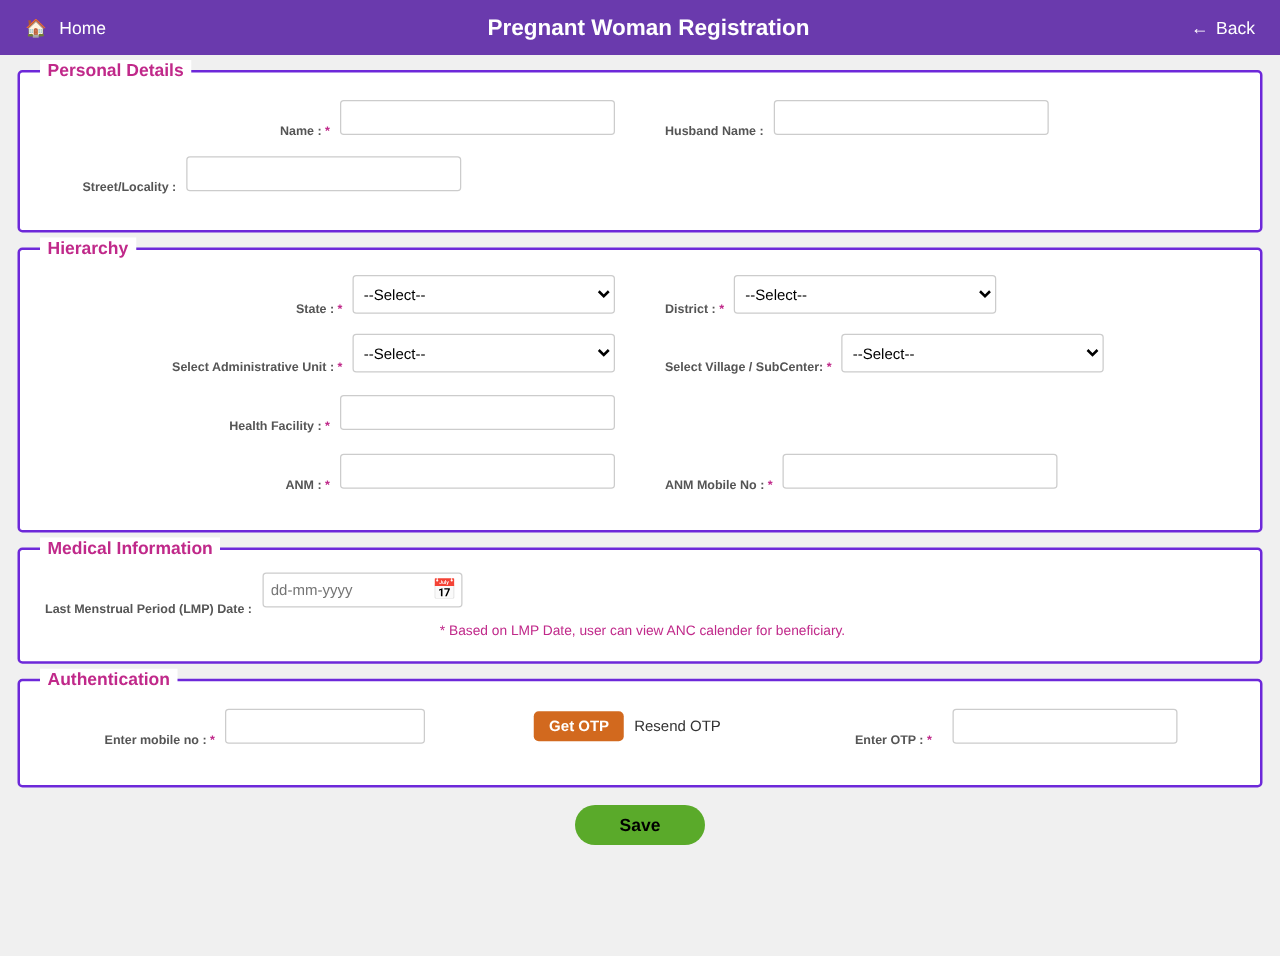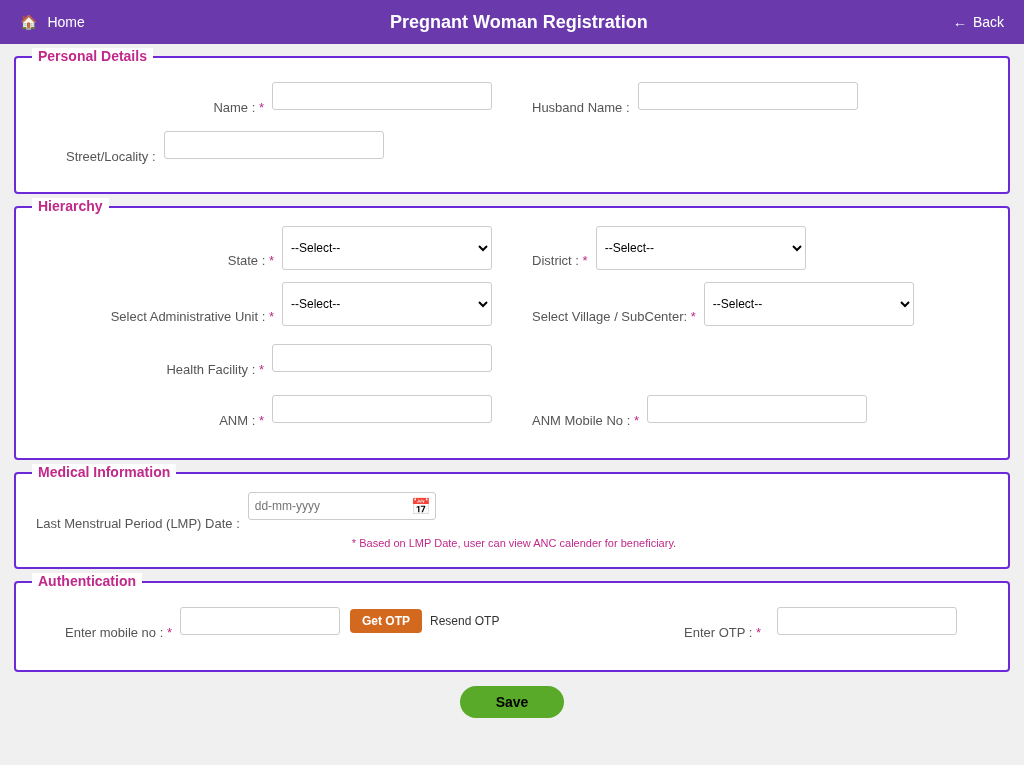--- a/index.html
+++ b/index.html
@@ -78,41 +78,41 @@
       padding-right: 10px;
     }
     .form-col-right {
       flex: 1;
       display: flex;
       align-items: center;
       justify-content: flex-start;
       padding-left: 30px;
     }
     .form-label {
-      font-size: 13px;
-      font-weight: normal;
+      font-size: 10px;
+      font-weight: bold;
       color: #555;
       white-space: nowrap;
       margin-right: 8px;
       margin-top: 24px;
     }
     .required {
       color: #c0298a;
     }
     .form-input {
       height: 28px;
       border: 1px solid #ccc;
       border-radius: 3px;
       padding: 0 6px;
       font-size: 12px;
       width: 200px;
       outline: none;
     }
     .form-select {
-      height: 44px;
+      height: 31px;
       border: 1px solid #ccc;
       border-radius: 3px;
       padding: 0 4px;
       font-size: 12px;
       width: 200px;
       outline: none;
       background: white;
     }
 
     
@@ -149,21 +149,21 @@
       position: relative;
       display: inline-flex;
       align-items: center;
     }
     .lmp-input {
       height: 28px;
       border: 1px solid #ccc;
       border-radius: 3px;
       padding: 0 30px 0 6px;
       font-size: 12px;
-      width: 188px;
+      width: 160px;
       outline: none;
       color: #999;
     }
     .calendar-icon {
       position: absolute;
       right: 4px;
       color: #6a3aad;
       font-size: 16px;
       cursor: pointer;
     }
@@ -187,20 +187,21 @@
       justify-content: flex-end;
       flex: 1;
       padding-right: 10px;
     }
     .auth-right {
       display: flex;
       align-items: center;
       flex: 1;
       padding-left: 0;
       gap: 8px;
+      justify-content: center;
     }
     .otp-right {
       display: flex;
       align-items: center;
       flex: 1;
       justify-content: flex-start;
       padding-left: 30px;
       gap: 8px;
     }
     .btn-get-otp {

